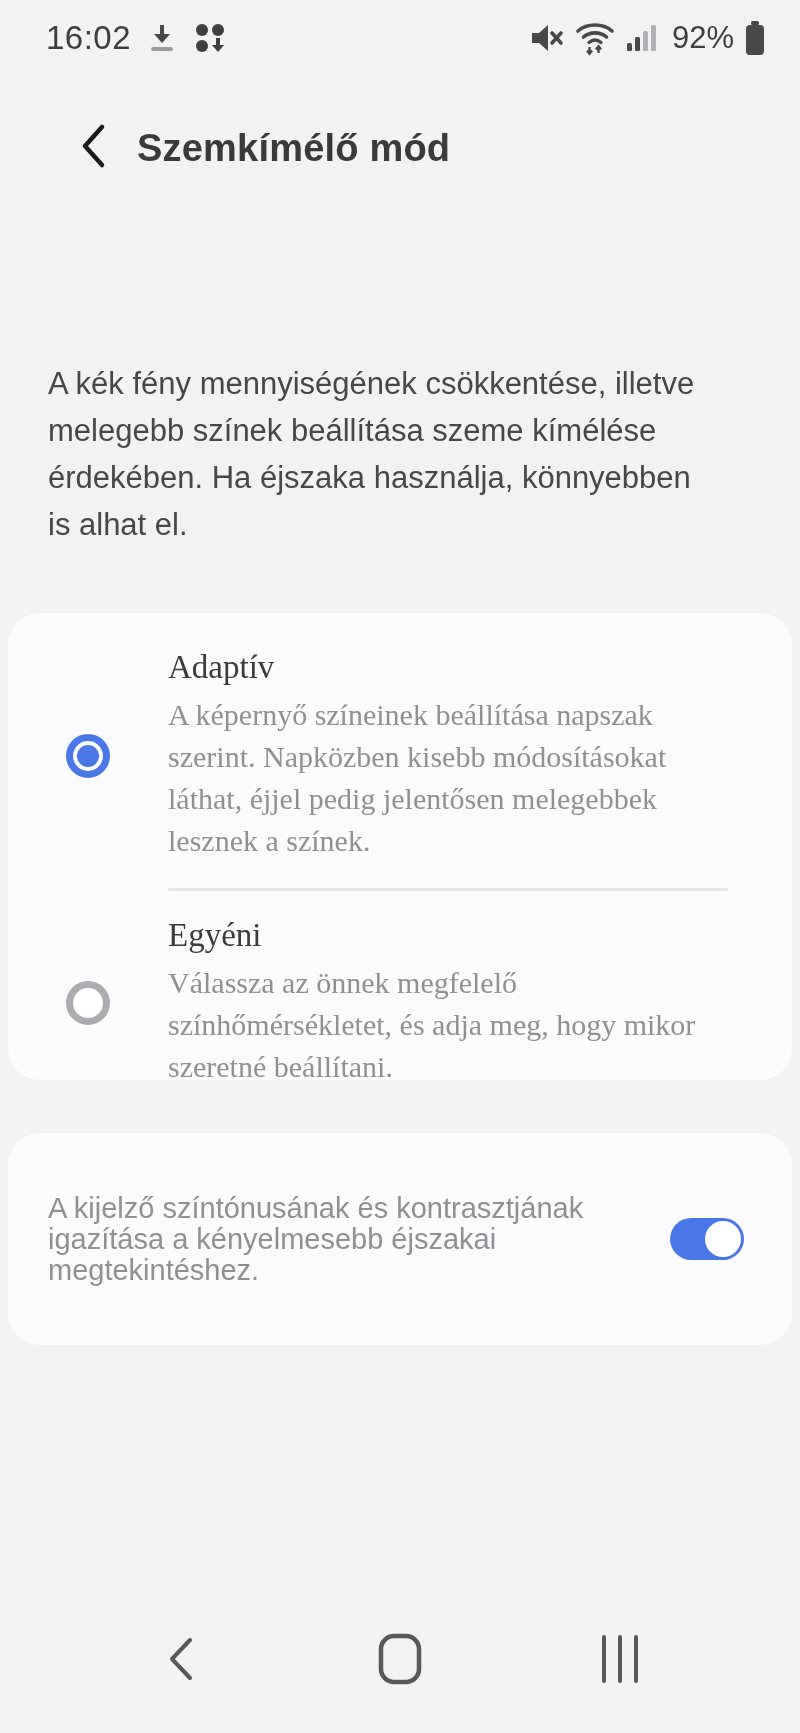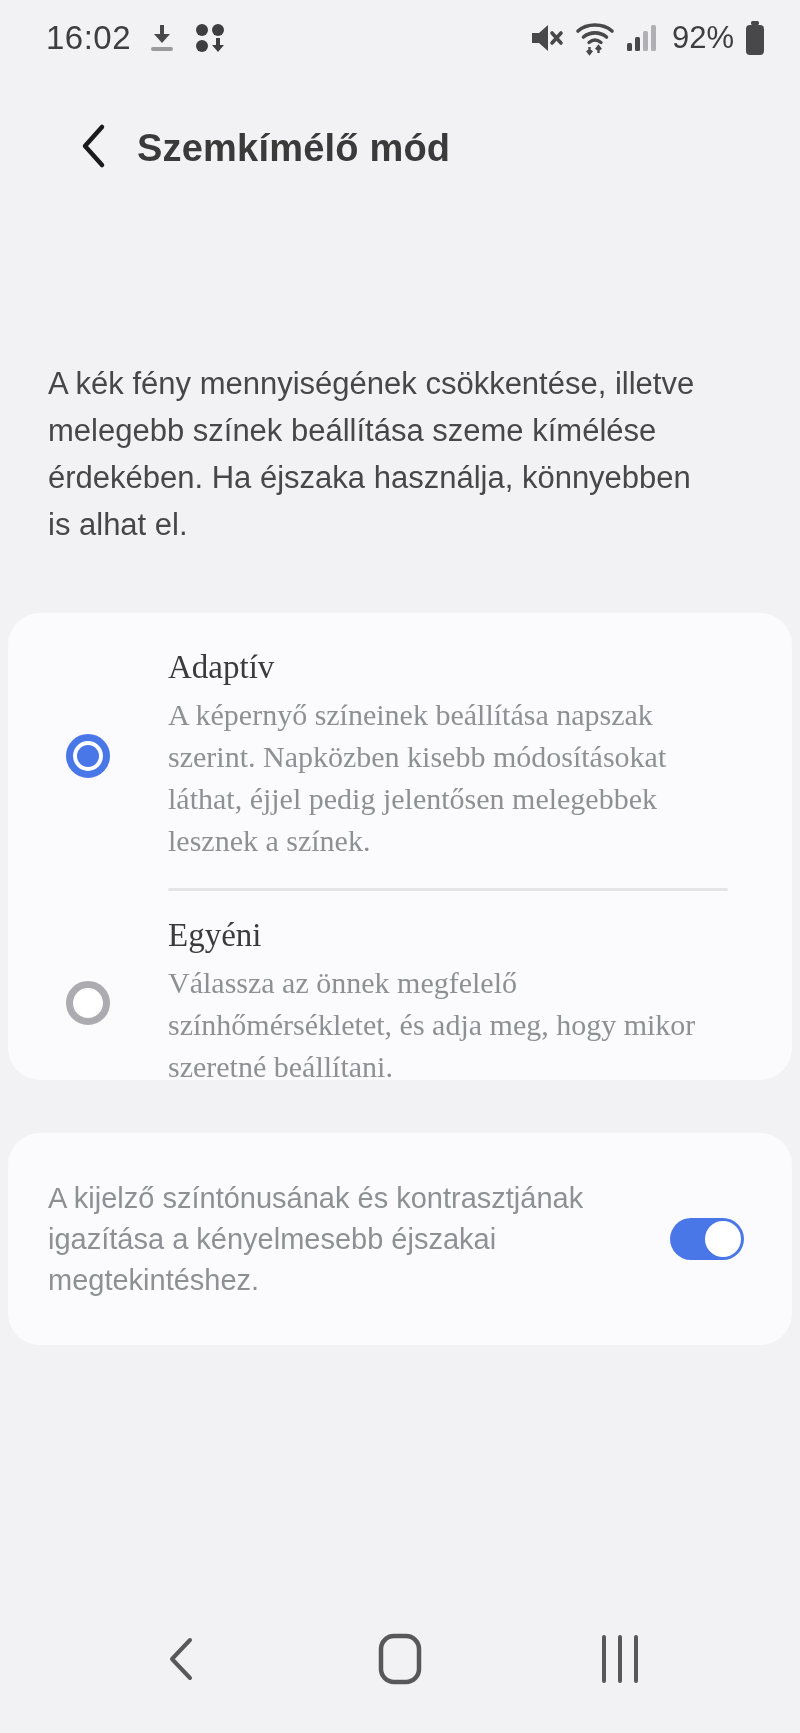--- a/index.html
+++ b/index.html
@@ -87,21 +87,21 @@
   .option-desc{font-size:30px;line-height:42px;color:var(--secondary-text);max-width:560px;}
   .mode-divider{height:3px;background:var(--divider);margin:26px 28px 26px 160px;border-radius:2px;}
   
   .comfort-card{
     position:absolute;top:1133px;left:8px;right:8px;height:212px;
     background:var(--card-bg);border-radius:32px;
     display:flex;align-items:center;padding:0 48px 0 40px;cursor:pointer;
   }
   .comfort-text{flex:1;padding-right:24px;}
   .comfort-title{font-size:33px;color:#3B3B3B;margin-bottom:8px;}
-  .comfort-desc{font-size:29px;line-height:41px;color:var(--secondary-text);max-width:560px;}
+  .comfort-desc{font-size:29px;line-height:31px;color:var(--secondary-text);max-width:560px;}
   
   .nav-bar{position:absolute;left:0;right:0;bottom:0;height:135px;}
   .nav-btn{position:absolute;top:18px;width:90px;height:90px;display:flex;align-items:center;justify-content:center;cursor:pointer;}
   .nav-back{left:135px;}
   .nav-home{left:355px;}
   .nav-recents{left:575px;}
 </style>
 </head>
 <body>
 

